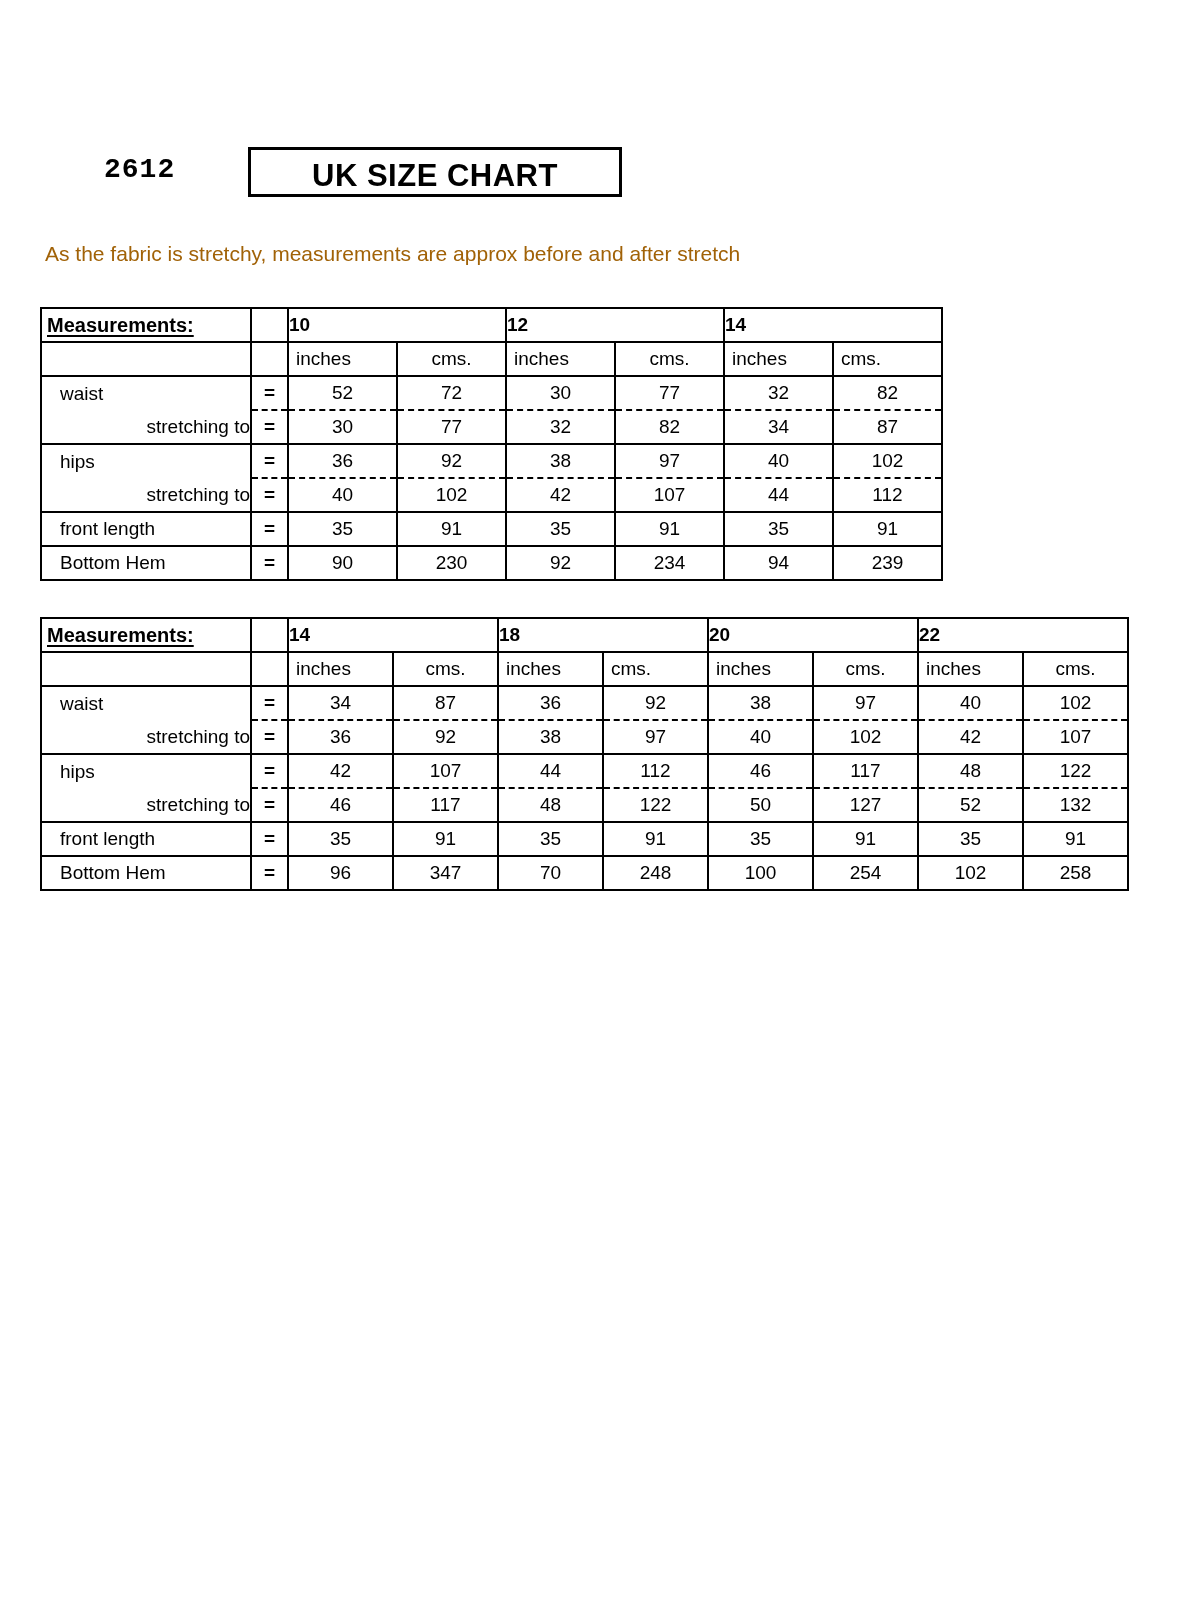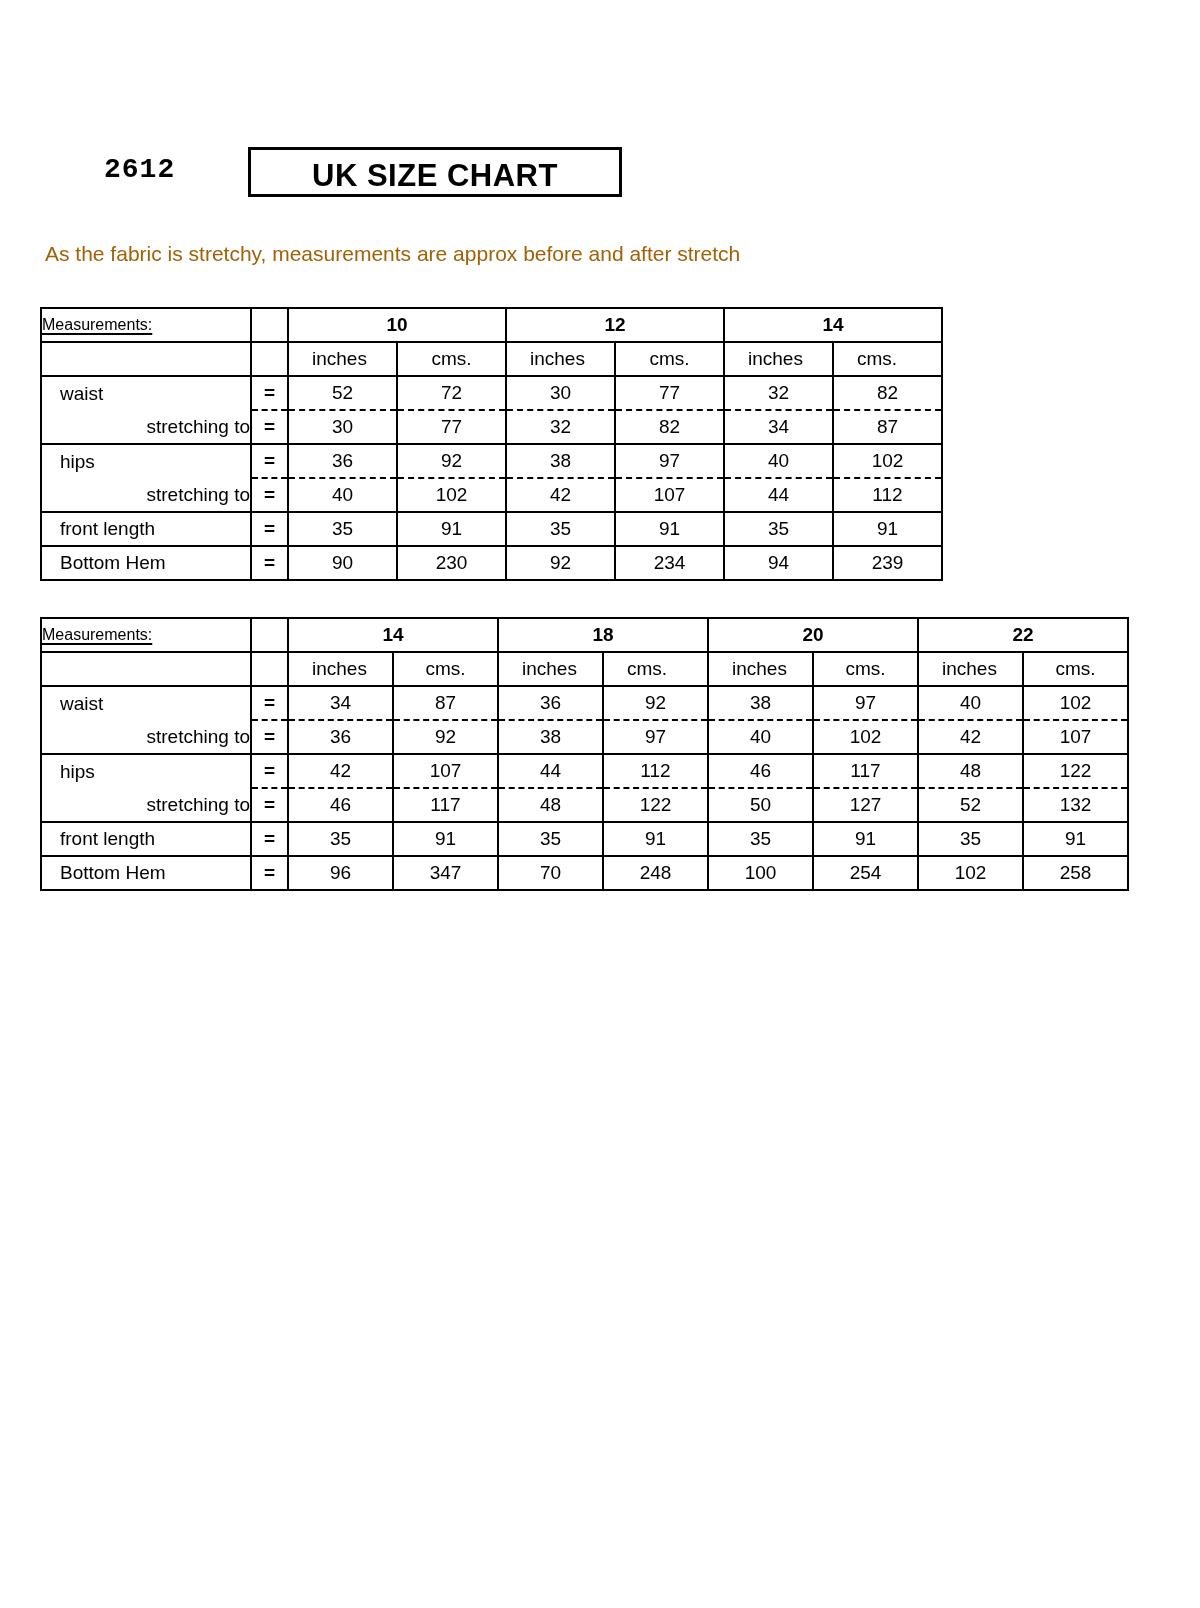--- a/index.html
+++ b/index.html
@@ -24,29 +24,29 @@
   }
   .tbl1 { position: absolute; left: 40px; top: 307px; }
   .tbl2 { position: absolute; left: 40px; top: 617px; }
   table { border-collapse: collapse; table-layout: fixed; border: 2px solid #000; }
   td {
     border-left: 2px solid #000; border-top: 2px solid #000;
     height: 34px; font-size: 19px; padding: 0; vertical-align: middle;
     overflow: hidden; white-space: nowrap;
   }
   td.corner {
-    font-weight: normal; text-decoration: underline;
+    font-weight: bold; text-decoration: underline;
     text-decoration-thickness: 2px; text-underline-offset: 3px;
-    font-size: 16px;
+    padding-left: 5px; font-size: 20px;
   }
   td.label { padding-left: 18px; }
   td.eq   { text-align: center; font-weight: bold; }
-  td.size { text-align: center; font-weight: bold; }
+  td.size { text-align: left; font-weight: bold; }
   td.num  { text-align: center; }
-  td.unit { padding-left: 23px; }
+  td.unit { padding-left: 7px; }
   td.unit.ctr { text-align: center; padding-left: 0; }
   tr.stretch td { border-top: 2px dashed #000; }
   tr.stretch td.label { border-top: none; text-align: right; }
 </style>
 </head>
 <body>
 
 <div class="code">2612</div>
 
 <div class="titlebox">

